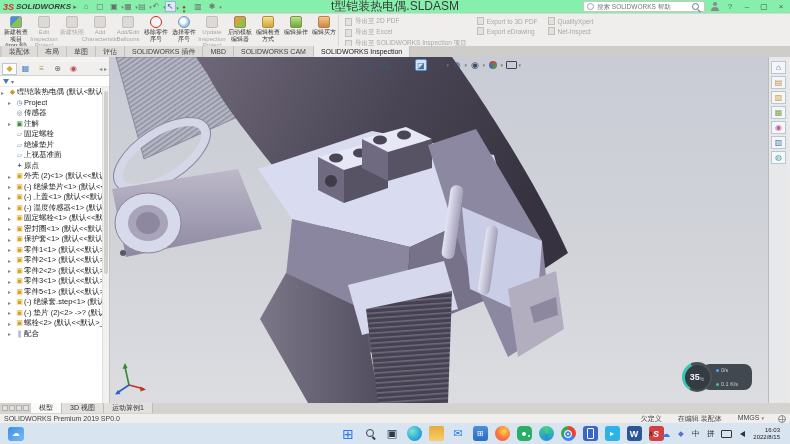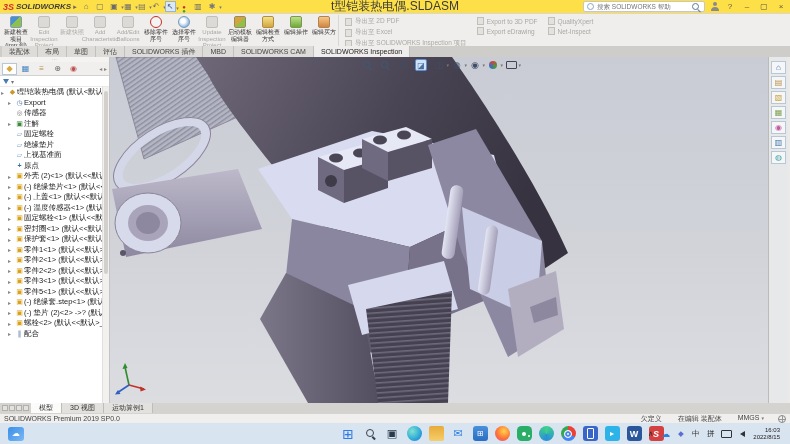--- a/index.html
+++ b/index.html
@@ -1,18 +1,18 @@
 <!DOCTYPE html>
 <html><head>
 <meta charset="utf-8">
 <style>
   *{margin:0;padding:0;box-sizing:border-box}
   html,body{width:790px;height:444px;overflow:hidden;font-family:"Liberation Sans","DejaVu Sans",sans-serif;background:#eceae8;position:relative}
   
-  .titlebar{height:14px;background:#fde047;border-bottom:1px solid #d9d7d4;display:flex;align-items:center;position:relative;padding:0 3px}
+  .titlebar{height:14px;background:#86efac;border-bottom:1px solid #d9d7d4;display:flex;align-items:center;position:relative;padding:0 3px}
   .logo{display:flex;align-items:center;gap:2px;font-size:8px;font-weight:bold;font-style:italic;color:#3c3c3c}
   .logo .mark{color:#d32f2f;font-size:9px}
   .flyout{font-size:7px;color:#666;margin:0 4px 0 2px}
   .qat{display:flex;align-items:center;gap:3px}
   .qa-ico{position:relative;width:11px;height:11px;display:inline-flex;align-items:center;justify-content:center;font-size:8px;color:#6c6c6c}
   .qa-ico.select-icon{border:1px solid #9ab4d0;background:#dce8f4}
   .home-icon::before{content:"⌂"}
   .new-document-icon::before{content:"▢"}
   .open-icon::before{content:"▣"}
   .save-icon::before{content:"▦"}
@@ -371,21 +371,21 @@
     <div class="tree">
 
     <div class="tree-row ind0">
         <span class="tw arrow"></span>
         <span class="ti ti-assembly"></span>
         <span class="tl">t型铠装热电偶 (默认&lt;默认_显示状态-1</span>
       </div>
         <div class="tree-row ind1">
         <span class="tw arrow"></span>
         <span class="ti ti-history"></span>
-        <span class="tl">Export</span>
+        <span class="tl">Project</span>
       </div>
         <div class="tree-row ind1">
         <span class="tw"></span>
         <span class="ti ti-sensor"></span>
         <span class="tl">传感器</span>
       </div>
         <div class="tree-row ind1">
         <span class="tw arrow"></span>
         <span class="ti ti-annotations"></span>
         <span class="tl">注解</span>
@@ -611,20 +611,36 @@
 
     <svg class="triad" width="34" height="34" viewBox="0 0 34 34">
       <line x1="17" y1="24" x2="13" y2="6" stroke="#2e8b2e" stroke-width="1.6"></line>
       <polygon points="13,2 10.5,8 15.5,7" fill="#2e8b2e"></polygon>
       <line x1="17" y1="24" x2="32" y2="28" stroke="#c33024" stroke-width="1.6"></line>
       <polygon points="34,28.5 28,25.5 28.5,30.5" fill="#c33024"></polygon>
       <line x1="17" y1="24" x2="5" y2="32" stroke="#2e5fc3" stroke-width="1.6"></line>
       <polygon points="3,33.5 8.5,33 6,29" fill="#2e5fc3"></polygon>
     </svg>
 
+    <div class="zoom-bubble">
+      <div class="zb-pill">
+        <div class="prow">
+            <span class="dot blue"></span>
+            <span>0/s</span>
+          </div>
+        <div class="prow">
+            <span class="dot teal"></span>
+            <span>0.1 K/s</span>
+          </div>
+      </div>
+      <div class="zb-dial">
+        <span class="pct">35</span>
+        <span class="pctsym">%</span>
+      </div>
+    </div>
   </div>
 
   <div class="taskpane">
 
   <span class="tp-ico resources-home-icon"></span>
       <span class="tp-ico design-library-icon"></span>
       <span class="tp-ico file-explorer-icon"></span>
       <span class="tp-ico view-palette-icon"></span>
       <span class="tp-ico appearances-scenes-icon"></span>
       <span class="tp-ico custom-properties-icon"></span>

